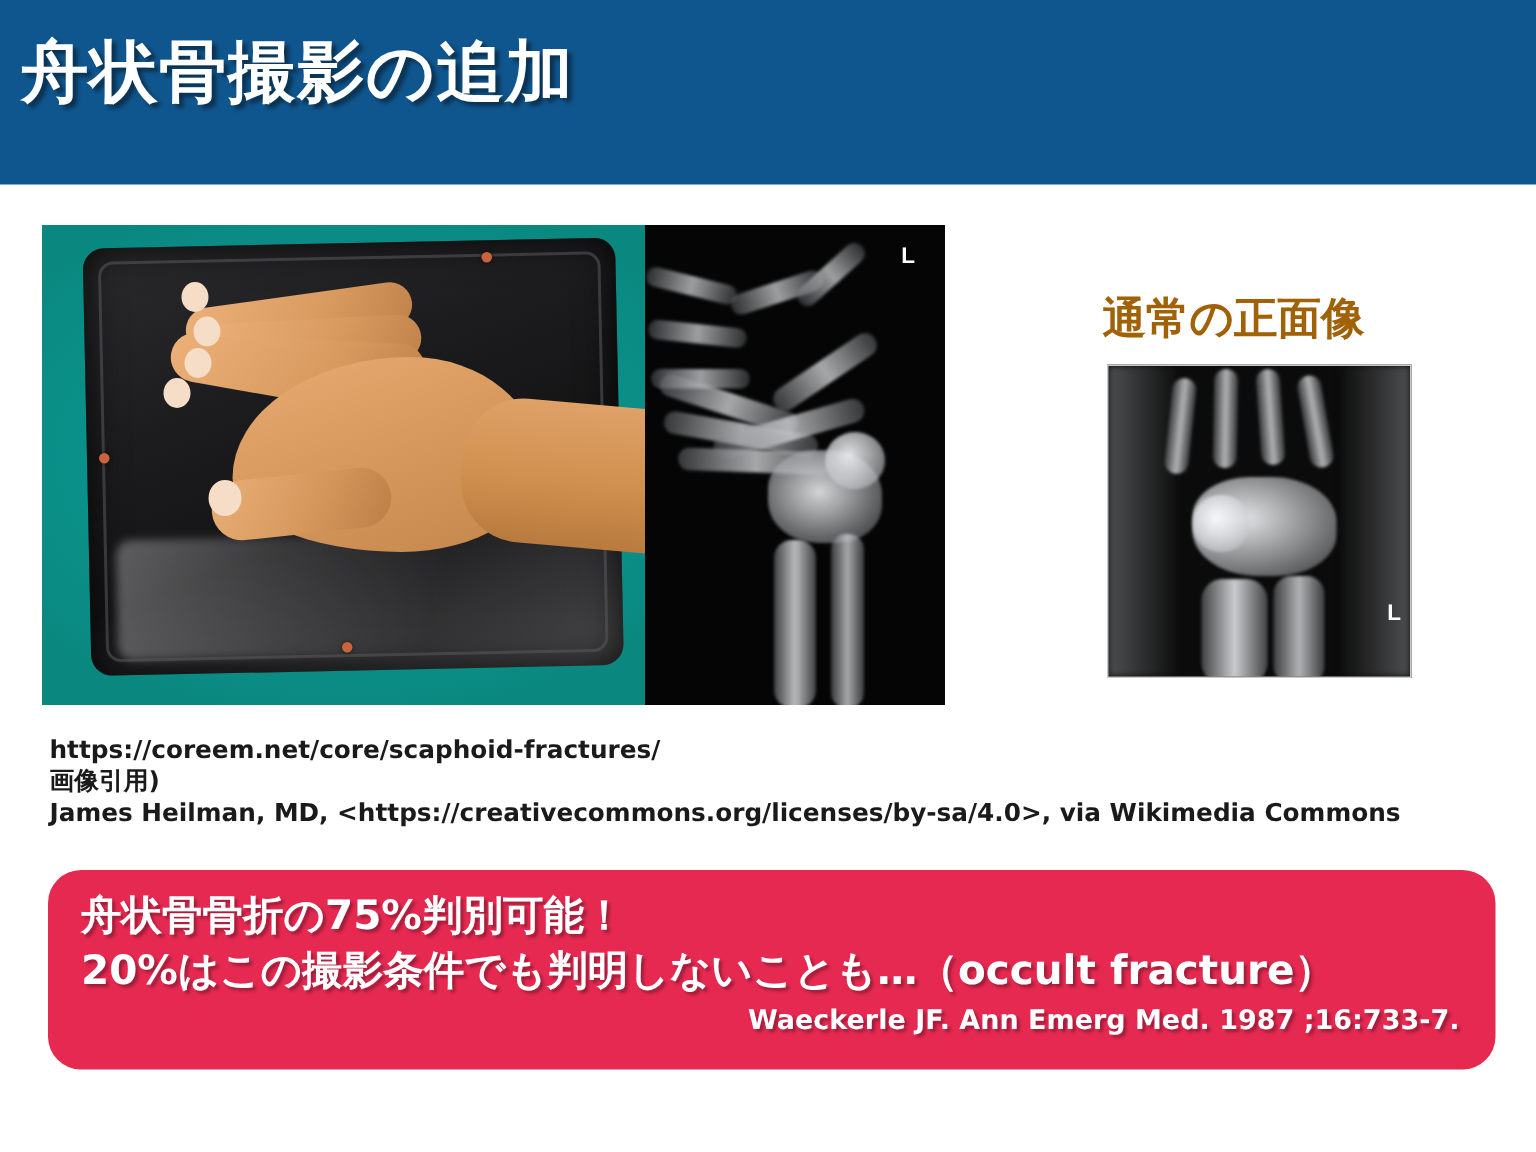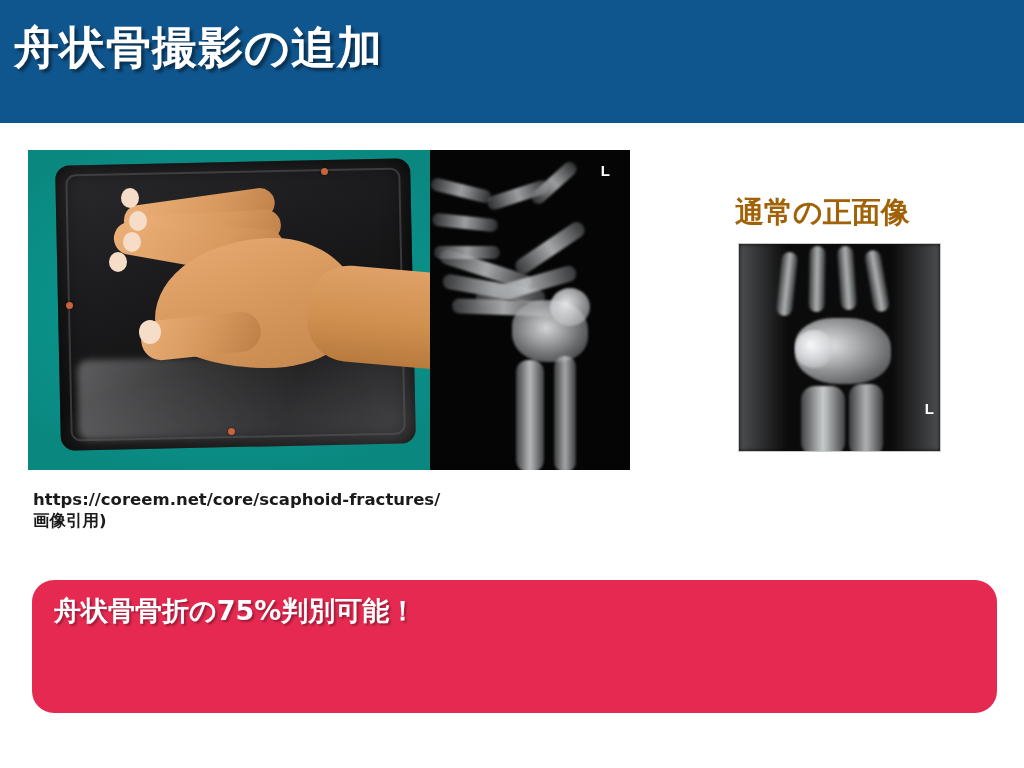--- a/index.html
+++ b/index.html
@@ -396,17 +396,20 @@
   <div class="r-bone r-carpus"></div>
   <div class="r-bone r-scaphoid"></div>
   <div class="r-bone r-radius"></div>
   <div class="r-bone r-ulna"></div>
   <div class="r-marker">L</div>
 </div>
 
 <div class="citation">
   <div>https://coreem.net/core/scaphoid-fractures/</div>
   <div>画像引用)</div>
+  <div>James Heilman, MD, &lt;https://creativecommons.org/licenses/by-sa/4.0&gt;, via Wikimedia Commons</div>
 </div>
 
 <div class="callout">
   <div class="callout-line">舟状骨骨折の75%判別可能！</div>
+  <div class="callout-line">20%はこの撮影条件でも判明しないことも…（occult fracture）</div>
+  <div class="callout-source">Waeckerle JF. Ann Emerg Med. 1987 ;16:733-7.</div>
 </div>
 
 </body></html>

